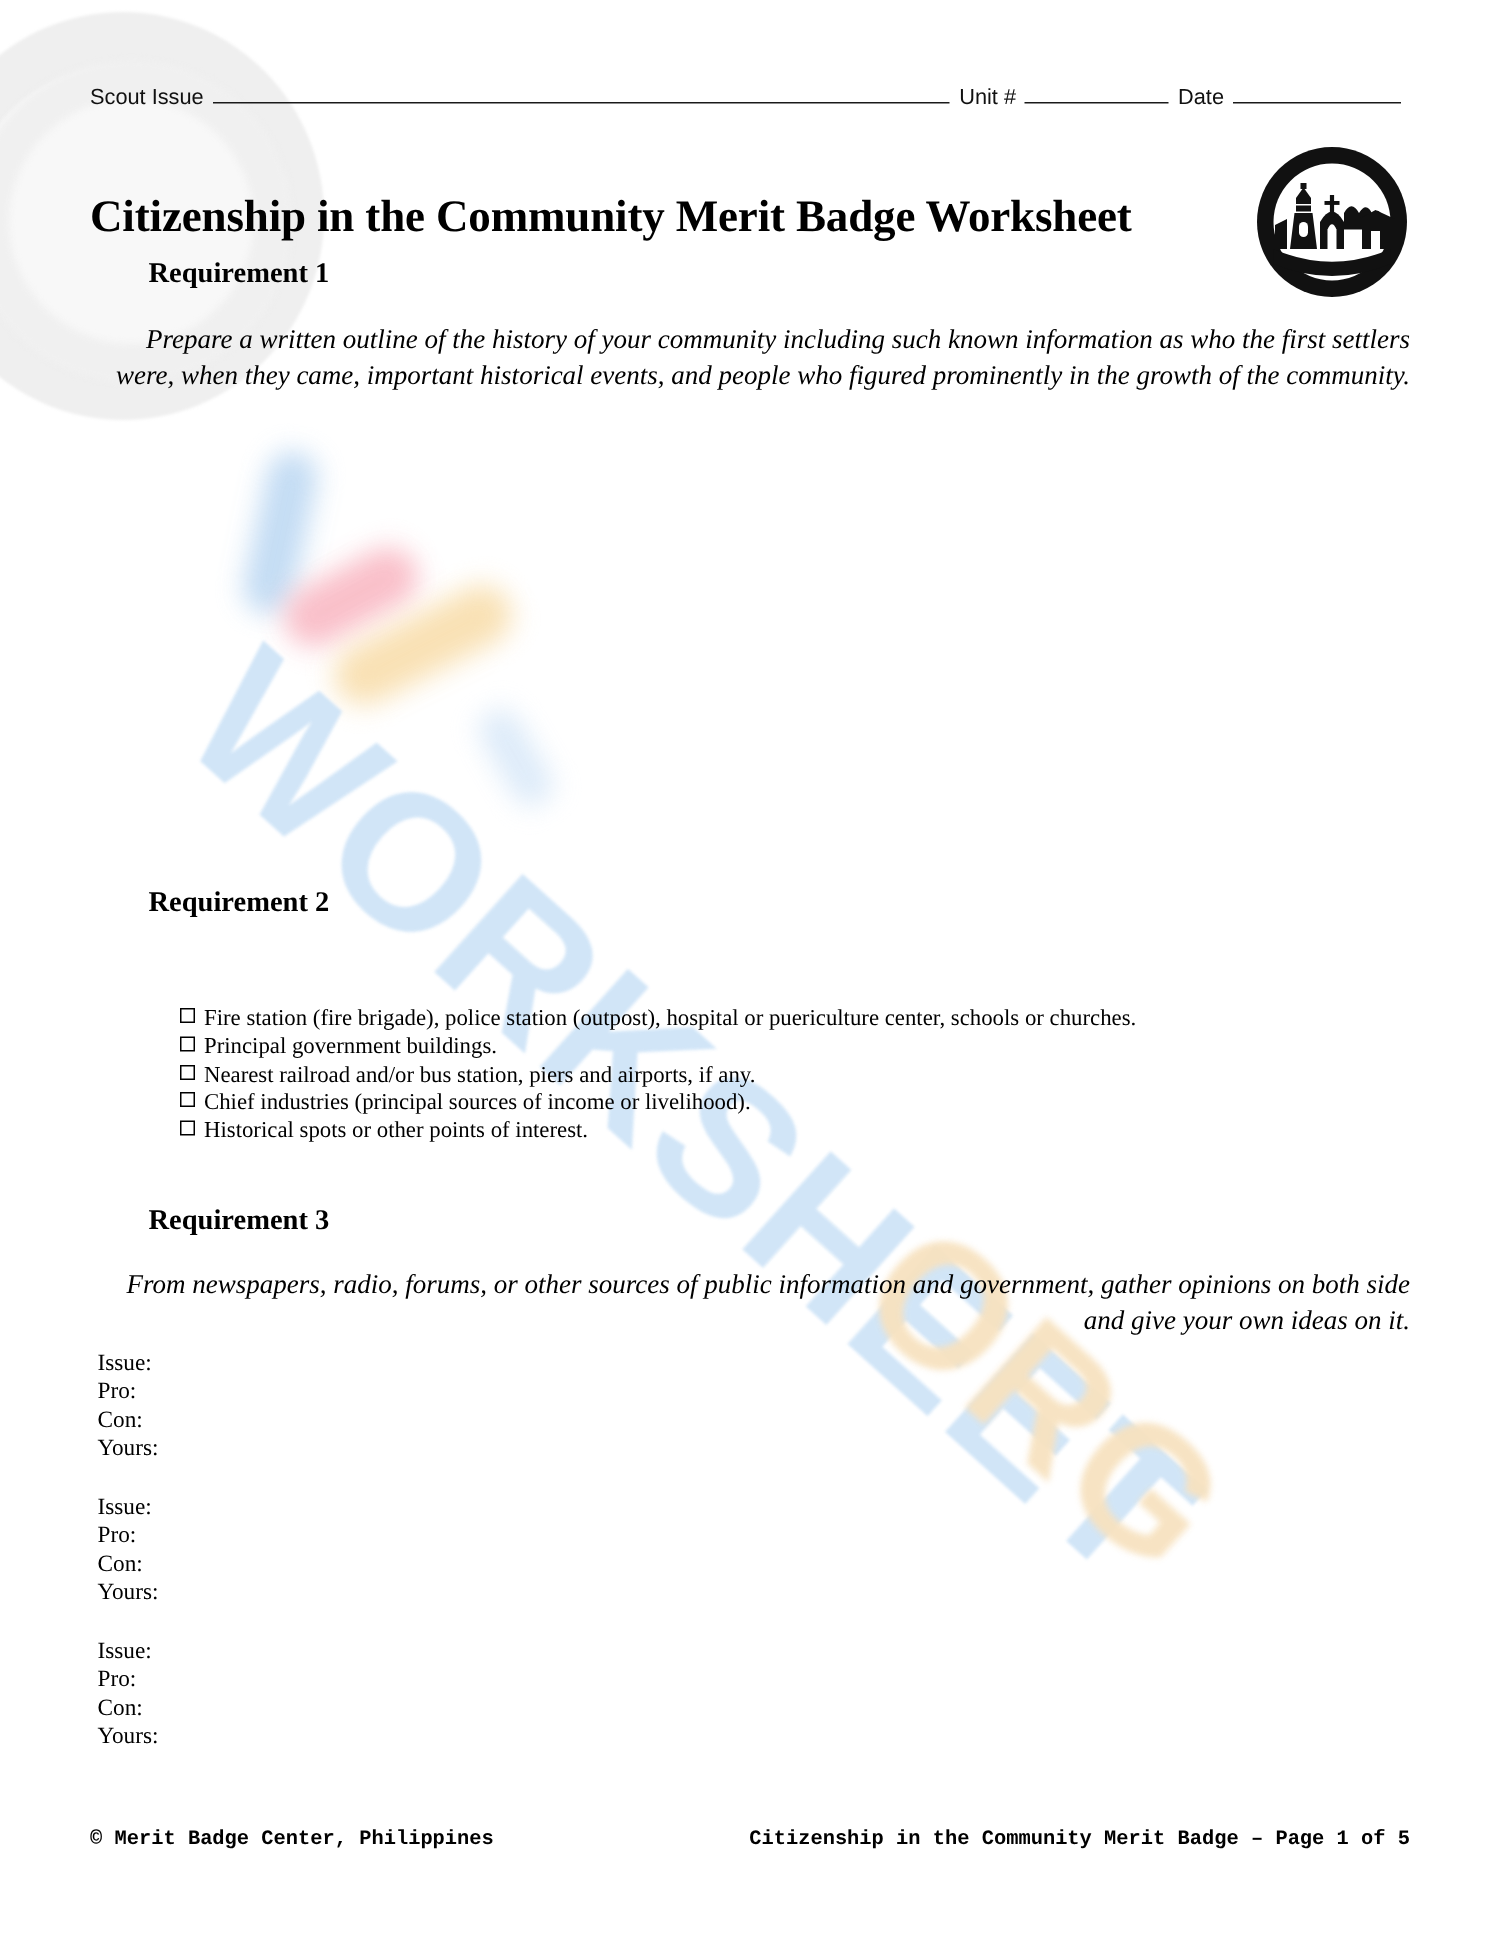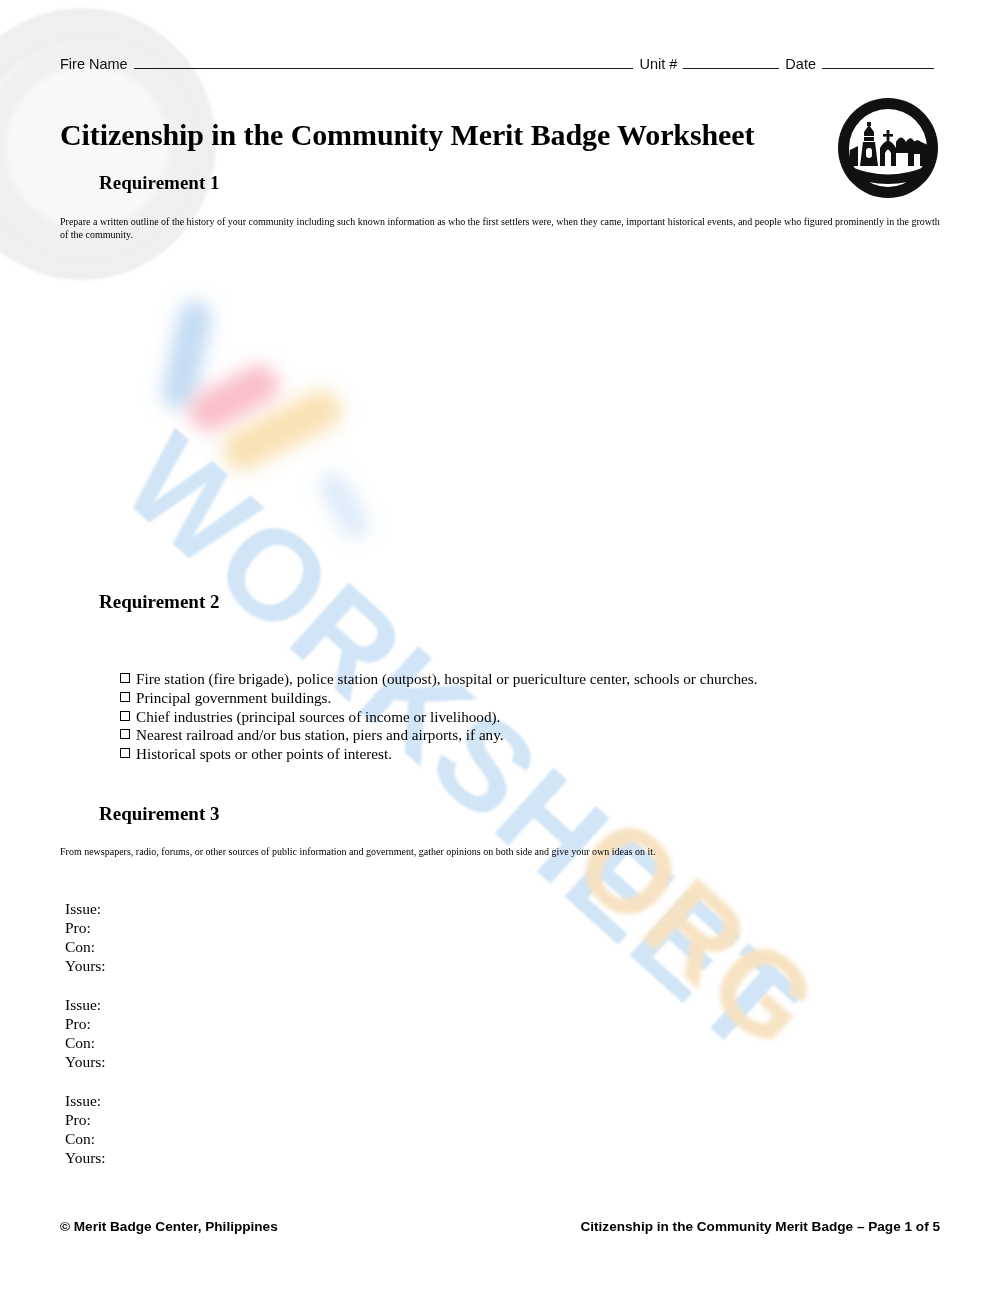--- a/index.html
+++ b/index.html
@@ -156,21 +156,21 @@
     margin: 0 6px;
   }
   .rule-name { flex: 1 1 auto; min-width: 40px; }
   .rule-unit { flex: 0 0 96px; }
   .rule-date { flex: 0 0 112px; }
 
   
   .title {
     position: absolute;
     left: 60px;
-    top: 118px;
+    top: 128px;
     font-size: 30px;
     font-weight: bold;
     letter-spacing: -0.1px;
     line-height: 1.1;
     font-family: "Liberation Serif", "DejaVu Serif", serif;
   }
 
   .badge {
     position: absolute;
     right: 60px;
@@ -190,24 +190,25 @@
   }
   #req1-head { top: 172px; }
   #req2-head { top: 591px; }
   #req3-head { top: 803px; }
 
   
   .body-text {
     position: absolute;
     left: 60px;
     width: 880px;
-    font-size: 10px;
+    font-size: 18px;
     line-height: 1.32;
-    text-align: left;
-    font-family: "Liberation Serif", "DejaVu Serif", serif;
+    text-align: right;
+    font-family: "Liberation Serif", "DejaVu Serif", serif;
+    font-style: italic;
   }
   #req1-body { top: 215px; }
   #req2-intro { top: 633px; }
   #req3-body  { top: 845px; }
 
   
   .checklist {
     position: absolute;
     left: 120px;
     top: 670px;
@@ -261,21 +262,21 @@
 
   
   .footer {
     position: absolute;
     left: 60px;
     right: 60px;
     top: 1219px;
     display: flex;
     justify-content: space-between;
     align-items: baseline;
-    font-family: Liberation Sans, sans-serif;
+    font-family: Liberation Mono, monospace;
     font-size: 13.6px;
     font-weight: bold;
     color: #000;
     white-space: nowrap;
   }
 </style>
 </head>
 <body>
 
 <div class="wm-layer">
@@ -285,21 +286,21 @@
   <div class="wm-blob wm-blob-pink"></div>
   <div class="wm-blob wm-blob-orange"></div>
   <div class="wm-blob wm-blob-blue2"></div>
   <div class="wm-text">WORKSHEET</div>
   <div class="wm-text-2">ORG</div>
 </div>
 
 <div class="page">
 
   <div class="idrow">
-    <span class="lbl">Fire Name</span>
+    <span class="lbl">Scout Issue</span>
     <span class="rule rule-name"></span>
     <span class="lbl">Unit #</span>
     <span class="rule rule-unit"></span>
     <span class="lbl">Date</span>
     <span class="rule rule-date"></span>
   </div>
 
   <h1 class="title">Citizenship in the Community Merit Badge Worksheet</h1>
 
   <div class="badge">
@@ -339,25 +340,25 @@
     <li>
       <span class="cbox"></span>
       <span>Fire station (fire brigade), police station (outpost), hospital or puericulture center, schools or churches.</span>
     </li>
     <li>
       <span class="cbox"></span>
       <span>Principal government buildings.</span>
     </li>
     <li>
       <span class="cbox"></span>
-      <span>Chief industries (principal sources of income or livelihood).</span>
+      <span>Nearest railroad and/or bus station, piers and airports, if any.</span>
     </li>
     <li>
       <span class="cbox"></span>
-      <span>Nearest railroad and/or bus station, piers and airports, if any.</span>
+      <span>Chief industries (principal sources of income or livelihood).</span>
     </li>
     <li>
       <span class="cbox"></span>
       <span>Historical spots or other points of interest.</span>
     </li>
   </ul>
 
   <h2 class="req-head" id="req3-head">Requirement 3</h2>
   <p class="body-text" id="req3-body">From newspapers, radio, forums, or other sources of public information and government, gather opinions on both side and give your own ideas on it.</p>
 

